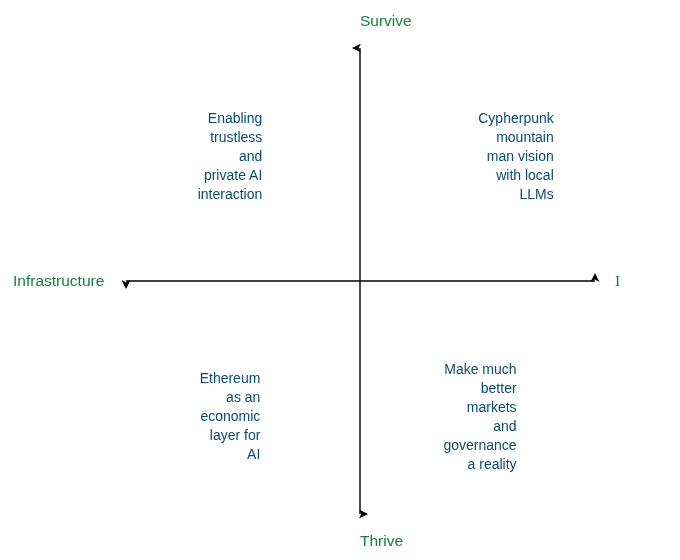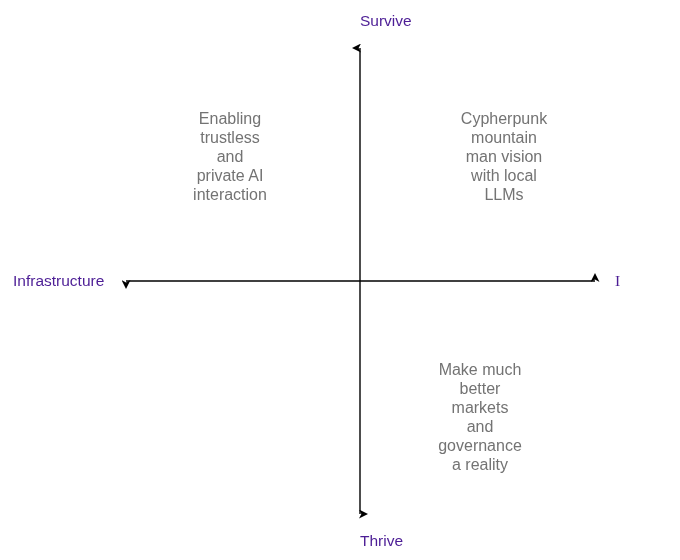--- a/index.html
+++ b/index.html
@@ -24,21 +24,21 @@
     top: 0;
     width: 680px;
     height: 560px;
   }
 
   
   .axis-label {
     position: absolute;
     font-size: 15.5px;
     line-height: 19px;
-    color: #4c1d95;
+    color: #15803d;
     white-space: nowrap;
   }
   #label-survive {
     left: 0;
     top: 11px;
     width: 720px;
     text-align: center;
     
     margin-left: -360px;
     padding-left: 360px;
@@ -61,29 +61,29 @@
   }
   #label-impact {
     left: 615px;
     top: 271px;
     font-family: Liberation Serif, serif;
   }
 
   
   .quadrant-text {
     position: absolute;
-    font-size: 16px;
+    font-size: 14px;
     line-height: 19px;
-    text-align: center;
-    color: #737373;
+    text-align: right;
+    color: #0c4a6e;
     transform: translateX(-50%);
     white-space: pre-line;
   }
   #quad-top-left     { left: 230px; top: 109px; }
-  #quad-top-right    { left: 504px; top: 109px; }
+  #quad-top-right    { left: 516px; top: 109px; }
   #quad-bottom-left  { left: 230px; top: 369px; }
   #quad-bottom-right { left: 480px; top: 360px; }
 </style>
 </head>
 <body>
 
 <div id="canvas">
 
   <svg id="axes-svg" viewBox="0 0 680 560" xmlns="http://www.w3.org/2000/svg">
     <defs>
@@ -121,20 +121,25 @@
 and
 private AI
 interaction</div>
 
   <div class="quadrant-text" id="quad-top-right">Cypherpunk
 mountain
 man vision
 with local
 LLMs</div>
 
+  <div class="quadrant-text" id="quad-bottom-left">Ethereum
+as an
+economic
+layer for
+AI</div>
 
   <div class="quadrant-text" id="quad-bottom-right">Make much
 better
 markets
 and
 governance
 a reality</div>
 
 </div>
 

